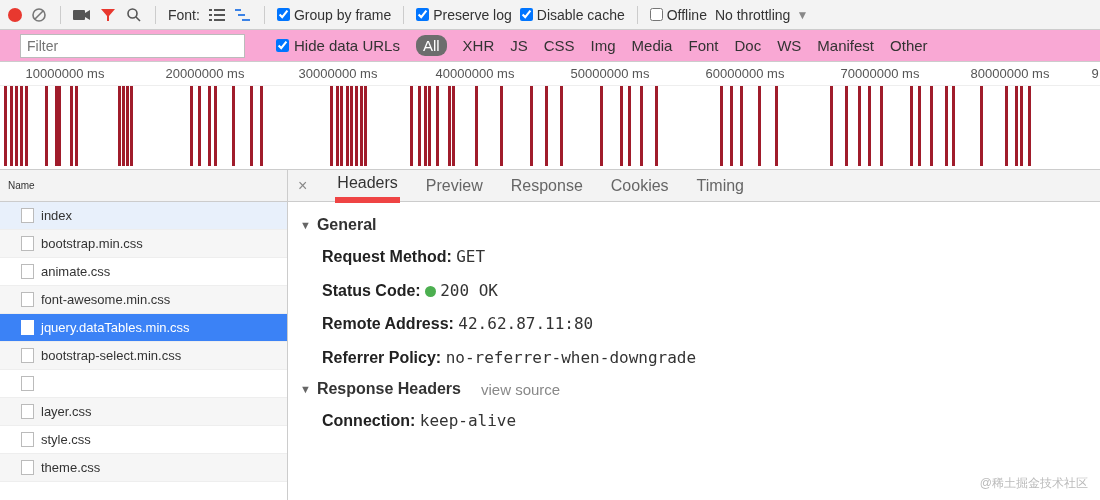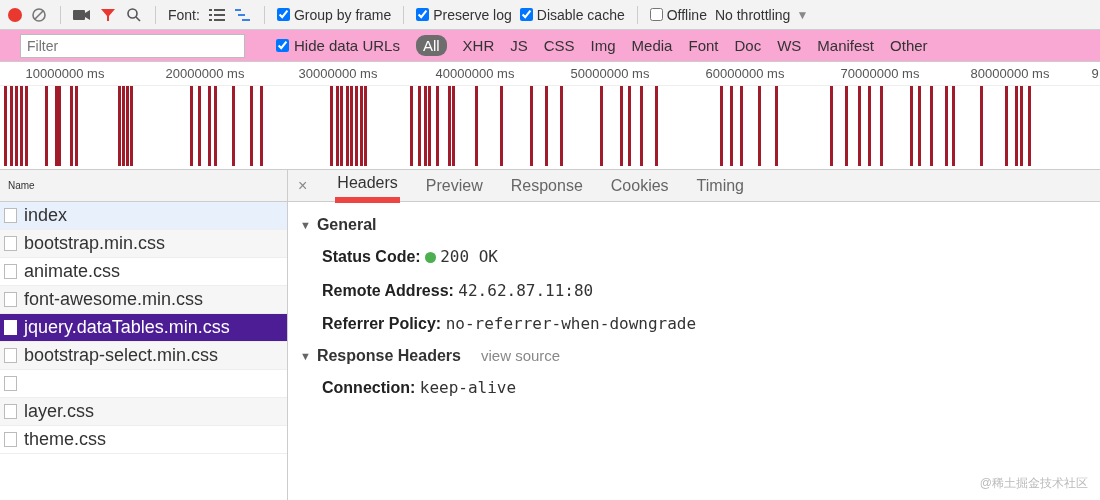--- a/index.html
+++ b/index.html
@@ -23,24 +23,24 @@
 .timeline { height: 108px; border-bottom: 1px solid #ccc; position: relative; background: #fff; overflow: hidden; }
 .timeline-ruler { display: flex; height: 24px; font-size: 13px; color: #555; align-items: center; position: relative; border-bottom: 1px solid #eee; }
 .timeline-ruler span { position: absolute; transform: translateX(-50%); }
 .timeline-bars { height: 80px; position: relative; }
 .bar { position: absolute; top: 0; bottom: 0; background: #a01c2b; width: 3px; }
 
 .split { display: flex; height: 330px; }
 .name-col { width: 288px; border-right: 1px solid #ccc; display: flex; flex-direction: column; }
 .name-header { height: 32px; display: flex; align-items: center; padding: 0 8px; font-size: 10px; color: #333; border-bottom: 1px solid #ccc; background: #f3f3f3; }
 .name-list { flex: 1; overflow: auto; }
-.name-item { display: flex; align-items: center; gap: 7px; height: 28px; padding: 0 4px; font-size: 18px; color: #333; border-bottom: 1px solid #eee; cursor: pointer; }
+.name-item { display: flex; align-items: center; gap: 7px; height: 28px; padding: 0 21px; font-size: 13px; color: #333; border-bottom: 1px solid #eee; cursor: pointer; }
 .name-item:nth-child(even) { background: #f6f6f6; }
 .name-item.active { background: #e8f0fb; }
-.name-item.selected { background: #4c1d95; color: #fff; }
+.name-item.selected { background: #3b82f6; color: #fff; }
 .file-icon { width: 13px; height: 15px; border: 1px solid #bbb; background: #fff; position: relative; flex: 0 0 13px; }
 .name-item.selected .file-icon { border-color: #fff; }
 
 .details { flex: 1; display: flex; flex-direction: column; }
 .tabs { display: flex; align-items: center; height: 32px; border-bottom: 1px solid #ccc; padding: 0 6px; gap: 24px; background: #f3f3f3; }
 .close-x { color: #888; cursor: pointer; font-size: 16px; padding: 0 4px; }
 .tab { font-size: 16px; color: #666; padding: 5px 2px; cursor: pointer; }
 .tab.active { color: #333; border-bottom: 6px solid #ef4444; }
 .panel { flex: 1; overflow: auto; padding: 8px 12px; font-size: 16px; }
 .section-head { display: flex; align-items: center; gap: 6px; font-weight: 700; color: #333; padding: 6px 0; cursor: pointer; }
@@ -257,38 +257,43 @@
         </div>
         <div class="name-item">
           <span class="file-icon"></span>
         </div>
         <div class="name-item">
           <span class="file-icon"></span>
           <span>layer.css</span>
         </div>
         <div class="name-item">
           <span class="file-icon"></span>
+          <span>style.css</span>
+        </div>
+        <div class="name-item">
+          <span class="file-icon"></span>
           <span>theme.css</span>
         </div>
       </div>
   </div>
   <div class="details">
     <div class="tabs">
       <span class="close-x">×</span>
       <span class="tab active">Headers</span>
       <span class="tab">Preview</span>
       <span class="tab">Response</span>
       <span class="tab">Cookies</span>
       <span class="tab">Timing</span>
     </div>
     <div class="panel">
       <div class="section-head">
           <span class="tri">▼</span>
           <span>General</span>
         </div>
+      <div class="kv"><b>Request Method:</b> <span class="mono">GET</span></div>
       <div class="kv"><b>Status Code:</b> <span class="status-dot"></span><span class="mono">200 OK</span></div>
       <div class="kv"><b>Remote Address:</b> <span class="mono">42.62.87.11:80</span></div>
       <div class="kv"><b>Referrer Policy:</b> <span class="mono">no-referrer-when-downgrade</span></div>
       <div class="section-head">
           <span class="tri">▼</span>
           <span>Response Headers</span>
           <span class="view-src">view source</span>
         </div>
       <div class="kv"><b>Connection:</b> <span class="mono">keep-alive</span></div>
     </div>

